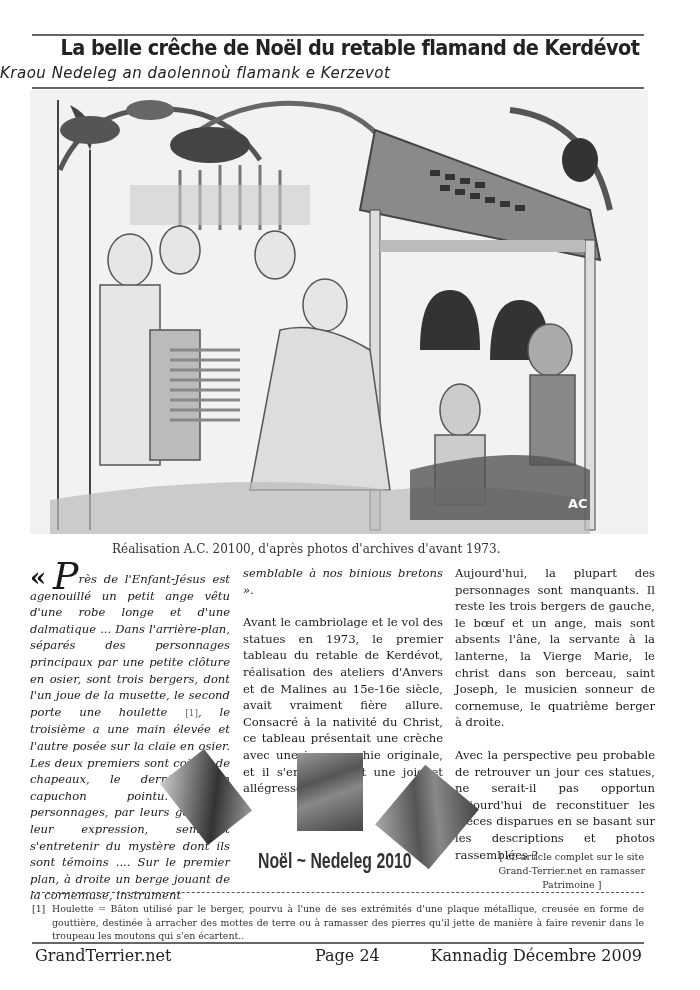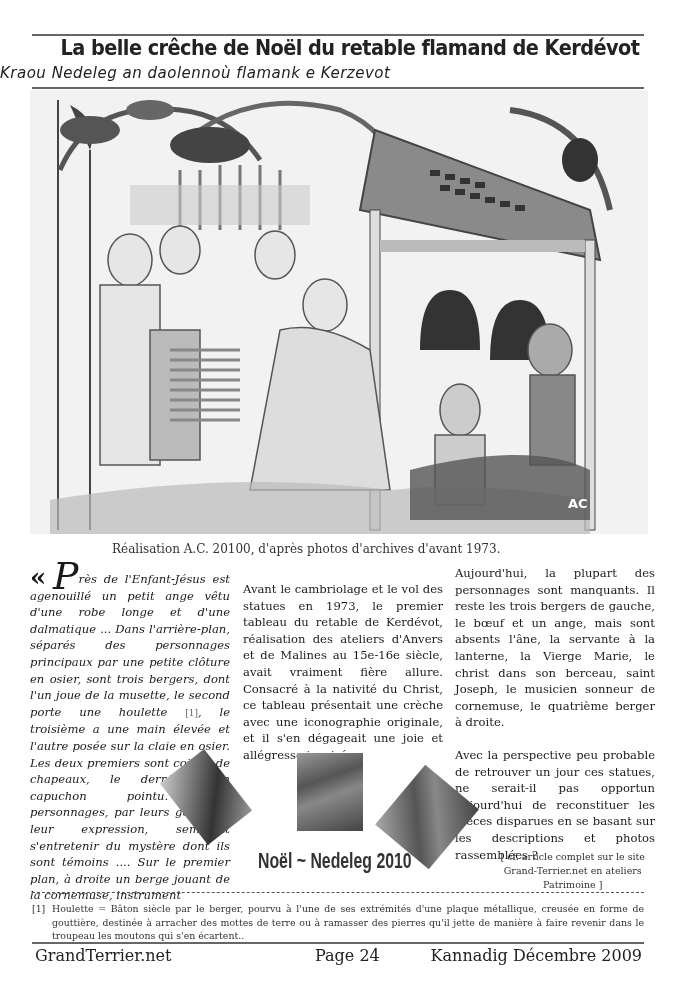--- a/index.html
+++ b/index.html
@@ -133,20 +133,21 @@
 
 <div class="col col1">
   <p style="padding-bottom:0;">
     <span class="dropcap-q">«</span>
     <span class="dropcap-p">P</span><span>rès de l'Enfant-Jésus est agenouillé un petit ange vêtu d'une robe longe et d'une dalmatique ... Dans l'arrière-plan, séparés des personnages principaux par une petite clôture en osier, sont trois bergers, dont l'un joue de la musette, le second porte une houlette</span>
     <span class="fnref">[1]</span><span style="display:inline;">, le troisième a une main élevée et l'autre posée sur la claie en osier. Les deux premiers sont coiffés de chapeaux, le dernier d'un capuchon pointu. Ces personnages, par leurs gestes et leur expression, semblent s'entretenir du mystère dont ils sont témoins .... Sur le premier plan, à droite un berge jouant de la cornemuse, instrument</span>
   </p>
 </div>
 
 <div class="col col2">
+  <p style="font-style:italic;">semblable à nos binious bretons ».</p>
   <div class="gap"></div>
   <p>Avant le cambriolage et le vol des statues en 1973, le premier tableau du retable de Kerdévot, réalisation des ateliers d'Anvers et de Malines au 15e-16e siècle, avait vraiment fière allure. Consacré à la nativité du Christ, ce tableau présentait une crèche avec une iconographie originale, et il s'en dégageait une joie et allégresse inspirée.</p>
 </div>
 
 <div class="col col3">
   <p>Aujourd'hui, la plupart des personnages sont manquants. Il reste les trois bergers de gauche, le bœuf et un ange, mais sont absents l'âne, la servante à la lanterne, la Vierge Marie, le christ dans son berceau, saint Joseph, le musicien sonneur de cornemuse, le quatrième berger à droite.</p>
   <div class="gap"></div>
   <p>Avec la perspective peu probable de retrouver un jour ces statues, ne serait-il pas opportun aujourd'hui de reconstituer les pièces disparues en se basant sur les descriptions et photos rassemblées ?</p>
 </div>
 
@@ -157,27 +158,27 @@
             background:linear-gradient(160deg,#999 0%,#555 35%,#888 55%,#444 100%);">
 </div>
 <div class="photo" style="left:392px; top:778px; width:70px; height:78px; transform:rotate(40deg);
             background:linear-gradient(45deg,#aaa 0%,#555 40%,#888 60%,#444 100%);">
 </div>
 
 <div class="noel">Noël ~ Nedeleg 2010</div>
 
 <div class="ref">
   <div>[ cf. article complet sur le site</div>
-  <div>Grand-Terrier.net en ateliers</div>
+  <div>Grand-Terrier.net en ramasser</div>
   <div>Patrimoine ]</div>
 </div>
 
 <div class="dashrule"></div>
 
 <div class="footnote">
   <span class="fn-num">[1]</span>
-  <div class="fn-text">Houlette = Bâton siècle par le berger, pourvu à l'une de ses extrémités d'une plaque métallique, creusée en forme de gouttière, destinée à arracher des mottes de terre ou à ramasser des pierres qu'il jette de manière à faire revenir dans le troupeau les moutons qui s'en écartent..</div>
+  <div class="fn-text">Houlette = Bâton utilisé par le berger, pourvu à l'une de ses extrémités d'une plaque métallique, creusée en forme de gouttière, destinée à arracher des mottes de terre ou à ramasser des pierres qu'il jette de manière à faire revenir dans le troupeau les moutons qui s'en écartent..</div>
 </div>
 
 <div class="rule" style="top:942px;height:1.5px;"></div>
 <div class="footer" style="left:35px;">GrandTerrier.net</div>
 <div class="footer" style="left:315px;">Page 24</div>
 <div class="footer" style="right:58px;">Kannadig Décembre 2009</div>
 
 </body></html>

